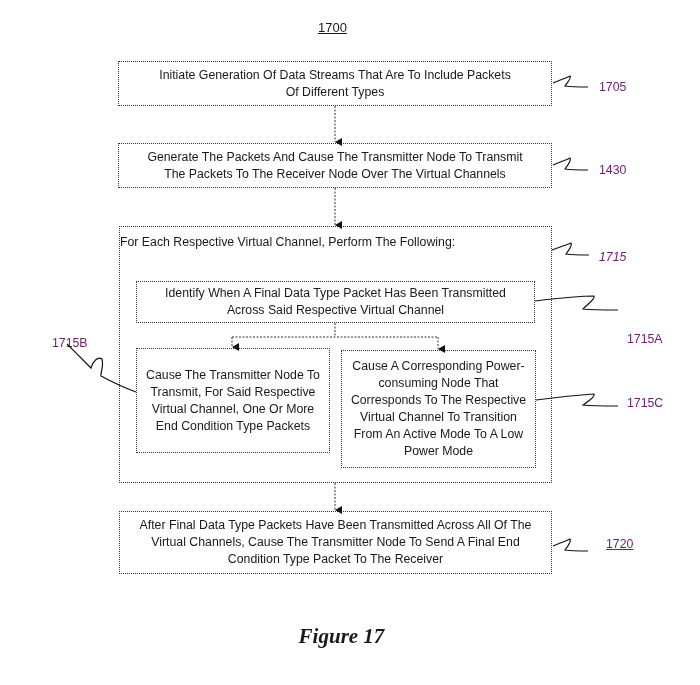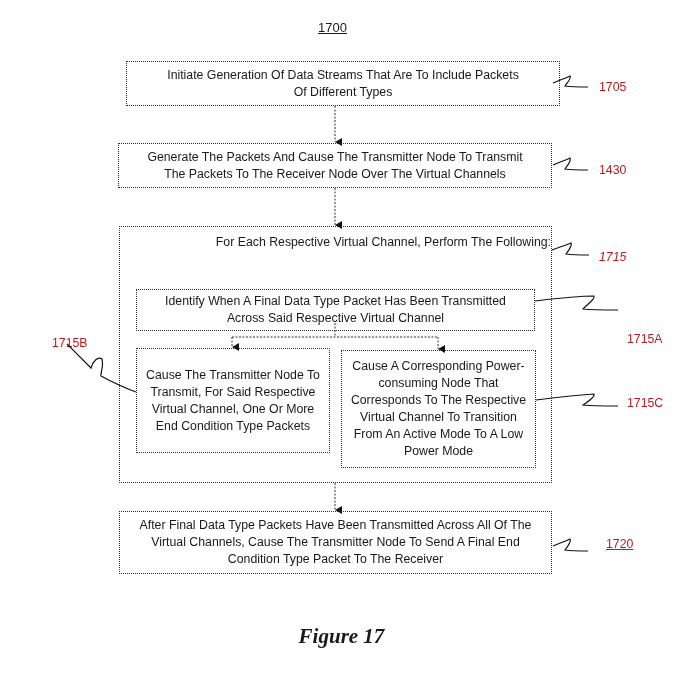--- a/index.html
+++ b/index.html
@@ -2,48 +2,48 @@
 <html><head>
 <meta charset="utf-8">
 <style>
   html, body { margin: 0; padding: 0; background: #ffffff; }
   body { width: 700px; height: 685px; position: relative; overflow: hidden;
          font-family: "Liberation Sans", "DejaVu Sans", sans-serif; color: #1a1a1a; }
   .box { position: absolute; border: 1px dotted #333; box-sizing: border-box;
          display: flex; align-items: center; justify-content: center; text-align: center;
          font-size: 12.3px; line-height: 17px; background: transparent; }
   .outer { align-items: flex-start; }
-  .outer-title { position: absolute; left: 0; right: 0; top: 7px; text-align: right; font-size: 12.3px; }
-  .ref { position: absolute; font-size: 12.3px; color: #b91c1c; }
+  .outer-title { position: absolute; left: 0; right: 0; top: 7px; text-align: left; font-size: 12.3px; }
+  .ref { position: absolute; font-size: 12.3px; color: #701a75; }
   .fig-num { position: absolute; left: 318px; top: 20px; font-size: 13px; text-decoration: underline; }
   .caption { position: absolute; left: 0; width: 683px; top: 624px; text-align: center;
              font-size: 21px; font-weight: bold; font-style: italic; font-family: Liberation Serif, serif; }
   svg.overlay { position: absolute; left: 0; top: 0; width: 700px; height: 685px; pointer-events: none; }
 </style>
 </head>
 <body>
 
 <div class="fig-num">1700</div>
 
-<div class="box" style="left:126px; top:61px; width:434px; height:45px; padding:0 40px;justify-content:flex-end;">
+<div class="box" style="left:118px; top:61px; width:434px; height:45px; padding:0 40px;justify-content:flex-end;">
   <span>Initiate Generation Of Data Streams That Are To Include Packets Of Different Types</span>
 </div>
 <div class="ref" style="left:599px; top:80px;">1705</div>
 
 <div class="box" style="left:118px; top:143px; width:434px; height:45px; padding:0 28px;">
   <span>Generate The Packets And Cause The Transmitter Node To Transmit The Packets To The Receiver Node Over The Virtual Channels</span>
 </div>
 <div class="ref" style="left:599px; top:163px;">1430</div>
 
 <div class="box outer" style="left:119px; top:226px; width:433px; height:257px;">
   <div class="outer-title">For Each Respective Virtual Channel, Perform The Following:</div>
 </div>
 <div class="ref" style="left:599px; top:250px;font-style:italic;">1715</div>
 
-<div class="box" style="left:136px; top:289px; width:399px; height:42px; padding:0 14px;justify-content:center;">
+<div class="box" style="left:136px; top:281px; width:399px; height:42px; padding:0 14px;justify-content:center;">
   <span>Identify When A Final Data Type Packet Has Been Transmitted Across Said Respective Virtual Channel</span>
 </div>
 <div class="ref" style="left:627px; top:296px;margin-top:36px;">1715A</div>
 
 <div class="box" style="left:136px; top:348px; width:194px; height:105px; padding:0 8px;">
   <span>Cause The Transmitter Node To Transmit, For Said Respective Virtual Channel, One Or More End Condition Type Packets</span>
 </div>
 <div class="ref" style="left:52px; top:328px;margin-top:8px;">1715B</div>
 
 <div class="box" style="left:341px; top:350px; width:195px; height:118px; padding:0 4px;">

